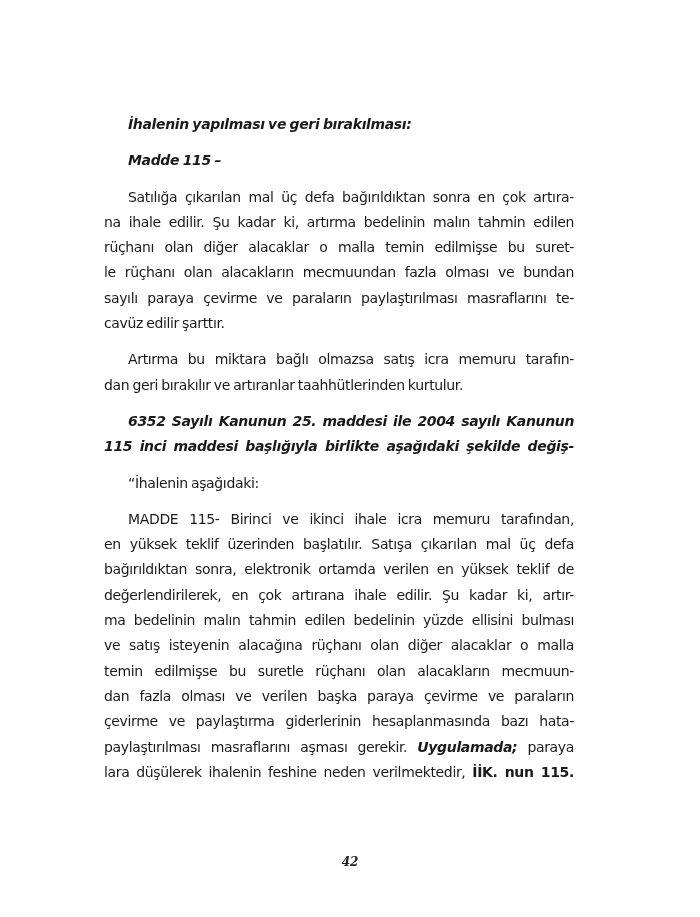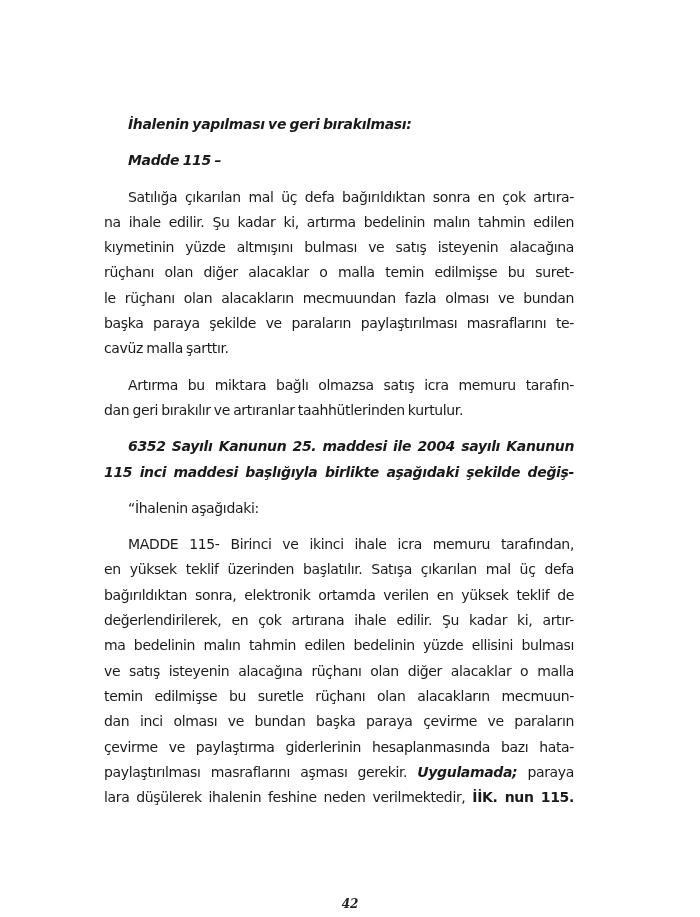--- a/index.html
+++ b/index.html
@@ -6,41 +6,40 @@
     body { width: 700px; height: 917px; position: relative; overflow: hidden;
            font-family: "DejaVu Sans", sans-serif; color: #1a1a1a; }
     .page { position: absolute; left: 104px; top: 112px; width: 470px; }
     .line { display: block; height: 25.3px; line-height: 25.3px; font-size: 14px;
             white-space: nowrap; letter-spacing: -0.35px; word-spacing: -1px; }
     .just { text-align: justify; text-align-last: justify; white-space: normal; }
     .indent { padding-left: 24px; }
     .bi { font-weight: bold; font-style: italic; }
     .gap { height: 11px; }
     .b { font-weight: bold; }
-    .page-number { position: absolute; left: 0; width: 700px; top: 897px; text-align: center;
+    .page-number { position: absolute; left: 0; width: 700px; top: 855px; text-align: center;
                    font-family: "DejaVu Serif", serif; font-style: italic; font-weight: bold;
                    font-size: 12px; color: #222; }
   </style>
 </head>
 <body>
 
 <div class="page">
   <div class="line indent bi">İhalenin yapılması ve geri bırakılması:</div>
   <div class="gap"></div>
   <div class="line indent bi">Madde 115 –</div>
   <div class="gap"></div>
 
   <div>
     <div class="line just indent">Satılığa çıkarılan mal üç defa bağırıldıktan sonra en çok artıra-</div>
     <div class="line just">na ihale edilir. Şu kadar ki, artırma bedelinin malın tahmin edilen</div>
-    <div class="line just">kıymetinin yüzde altmışını bulması ve satış isteyenin alacağına</div>
     <div class="line just">rüçhanı olan diğer alacaklar o malla temin edilmişse bu suret-</div>
     <div class="line just">le rüçhanı olan alacakların mecmuundan fazla olması ve bundan</div>
-    <div class="line just">başka paraya şekilde ve paraların paylaştırılması masraflarını te-</div>
-    <div class="line">cavüz malla şarttır.</div>
+    <div class="line just">sayılı paraya çevirme ve paraların paylaştırılması masraflarını te-</div>
+    <div class="line">cavüz edilir şarttır.</div>
   </div>
   <div class="gap"></div>
 
   <div>
     <div class="line just indent">Artırma bu miktara bağlı olmazsa satış icra memuru tarafın-</div>
     <div class="line">dan geri bırakılır ve artıranlar taahhütlerinden kurtulur.</div>
   </div>
   <div class="gap"></div>
 
   <div>
@@ -53,21 +52,21 @@
   <div class="gap"></div>
 
   <div>
     <div class="line just indent">MADDE 115- Birinci ve ikinci ihale icra memuru tarafından,</div>
     <div class="line just">en yüksek teklif üzerinden başlatılır. Satışa çıkarılan mal üç defa</div>
     <div class="line just">bağırıldıktan sonra, elektronik ortamda verilen en yüksek teklif de</div>
     <div class="line just">değerlendirilerek, en çok artırana ihale edilir. Şu  kadar  ki, artır-</div>
     <div class="line just">ma bedelinin malın tahmin edilen bedelinin yüzde ellisini bulması</div>
     <div class="line just">ve satış isteyenin alacağına rüçhanı olan diğer alacaklar o malla</div>
     <div class="line just">temin edilmişse bu suretle rüçhanı olan alacakların mecmuun-</div>
-    <div class="line just">dan inci olması ve bundan başka paraya çevirme ve paraların</div>
+    <div class="line just">dan fazla olması ve verilen başka paraya çevirme ve paraların</div>
     <div class="line just">çevirme ve paylaştırma giderlerinin hesaplanmasında bazı hata-</div>
     <div class="line just">
       <span>paylaştırılması masraflarını aşması gerekir.</span>
       <span class="bi">Uygulamada;</span>
       <span>paraya</span>
     </div>
     <div class="line just">
       <span>lara düşülerek ihalenin feshine neden verilmektedir,</span>
       <span class="b">İİK. nun 115.</span>
     </div>

